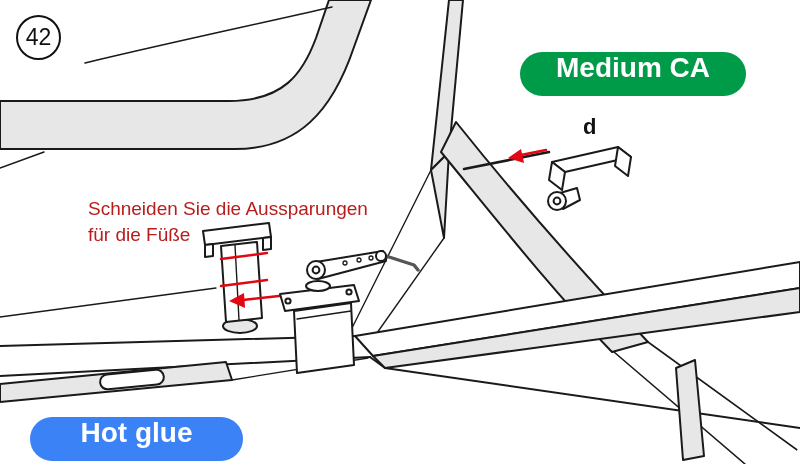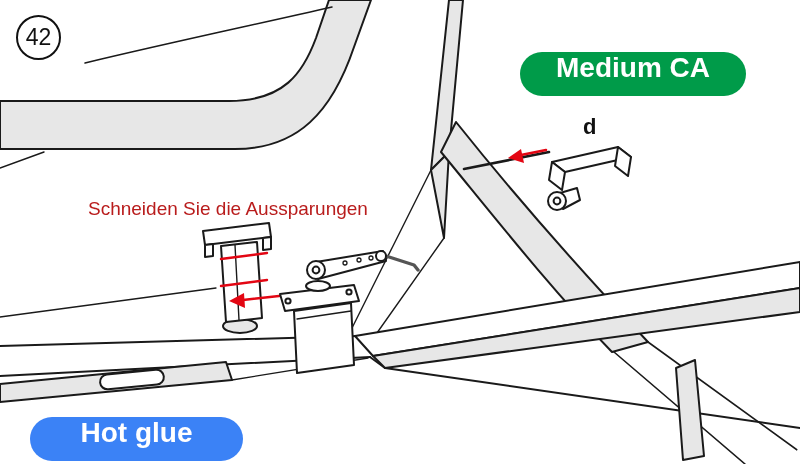--- a/index.html
+++ b/index.html
@@ -142,17 +142,18 @@
 
   <div class="pill pill-green">
     <span>Medium CA</span>
   </div>
   <div class="pill pill-black">
     <span>Hot glue</span>
   </div>
 
   <div class="cut-note">
     <div>Schneiden Sie die Aussparungen</div>
+    <div>für die Füße</div>
   </div>
 
   <div class="part-d-label">d</div>
 
 </div>
 
 </body></html>

